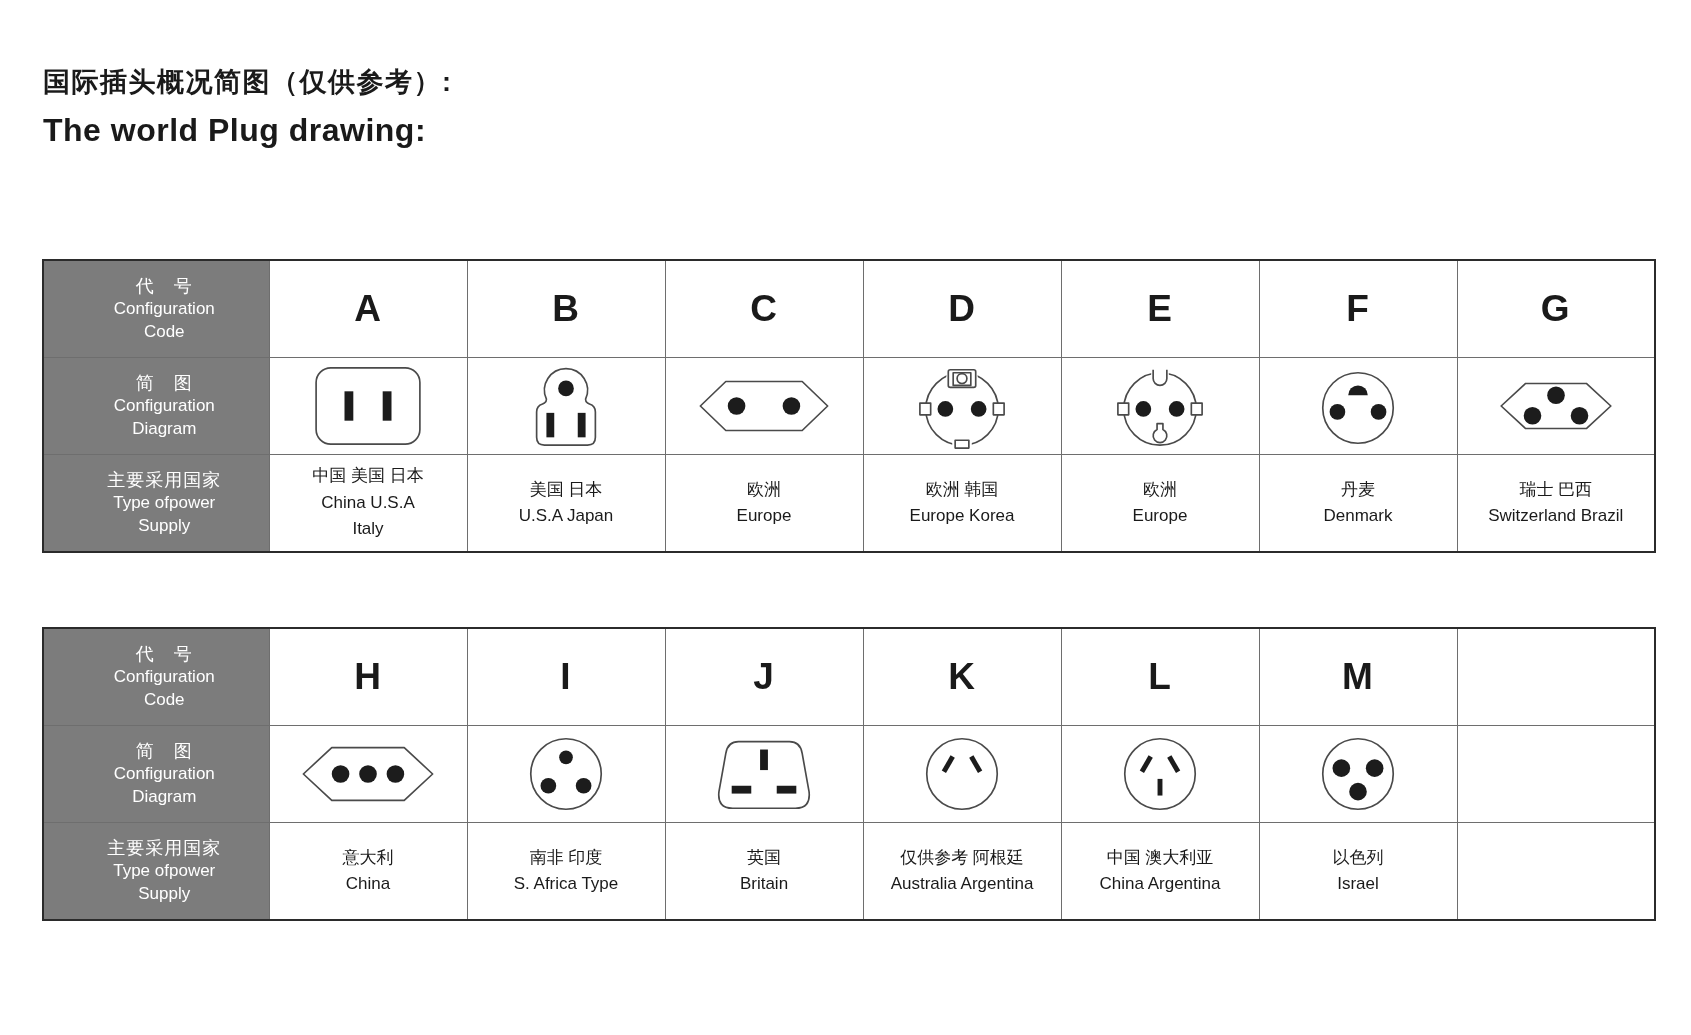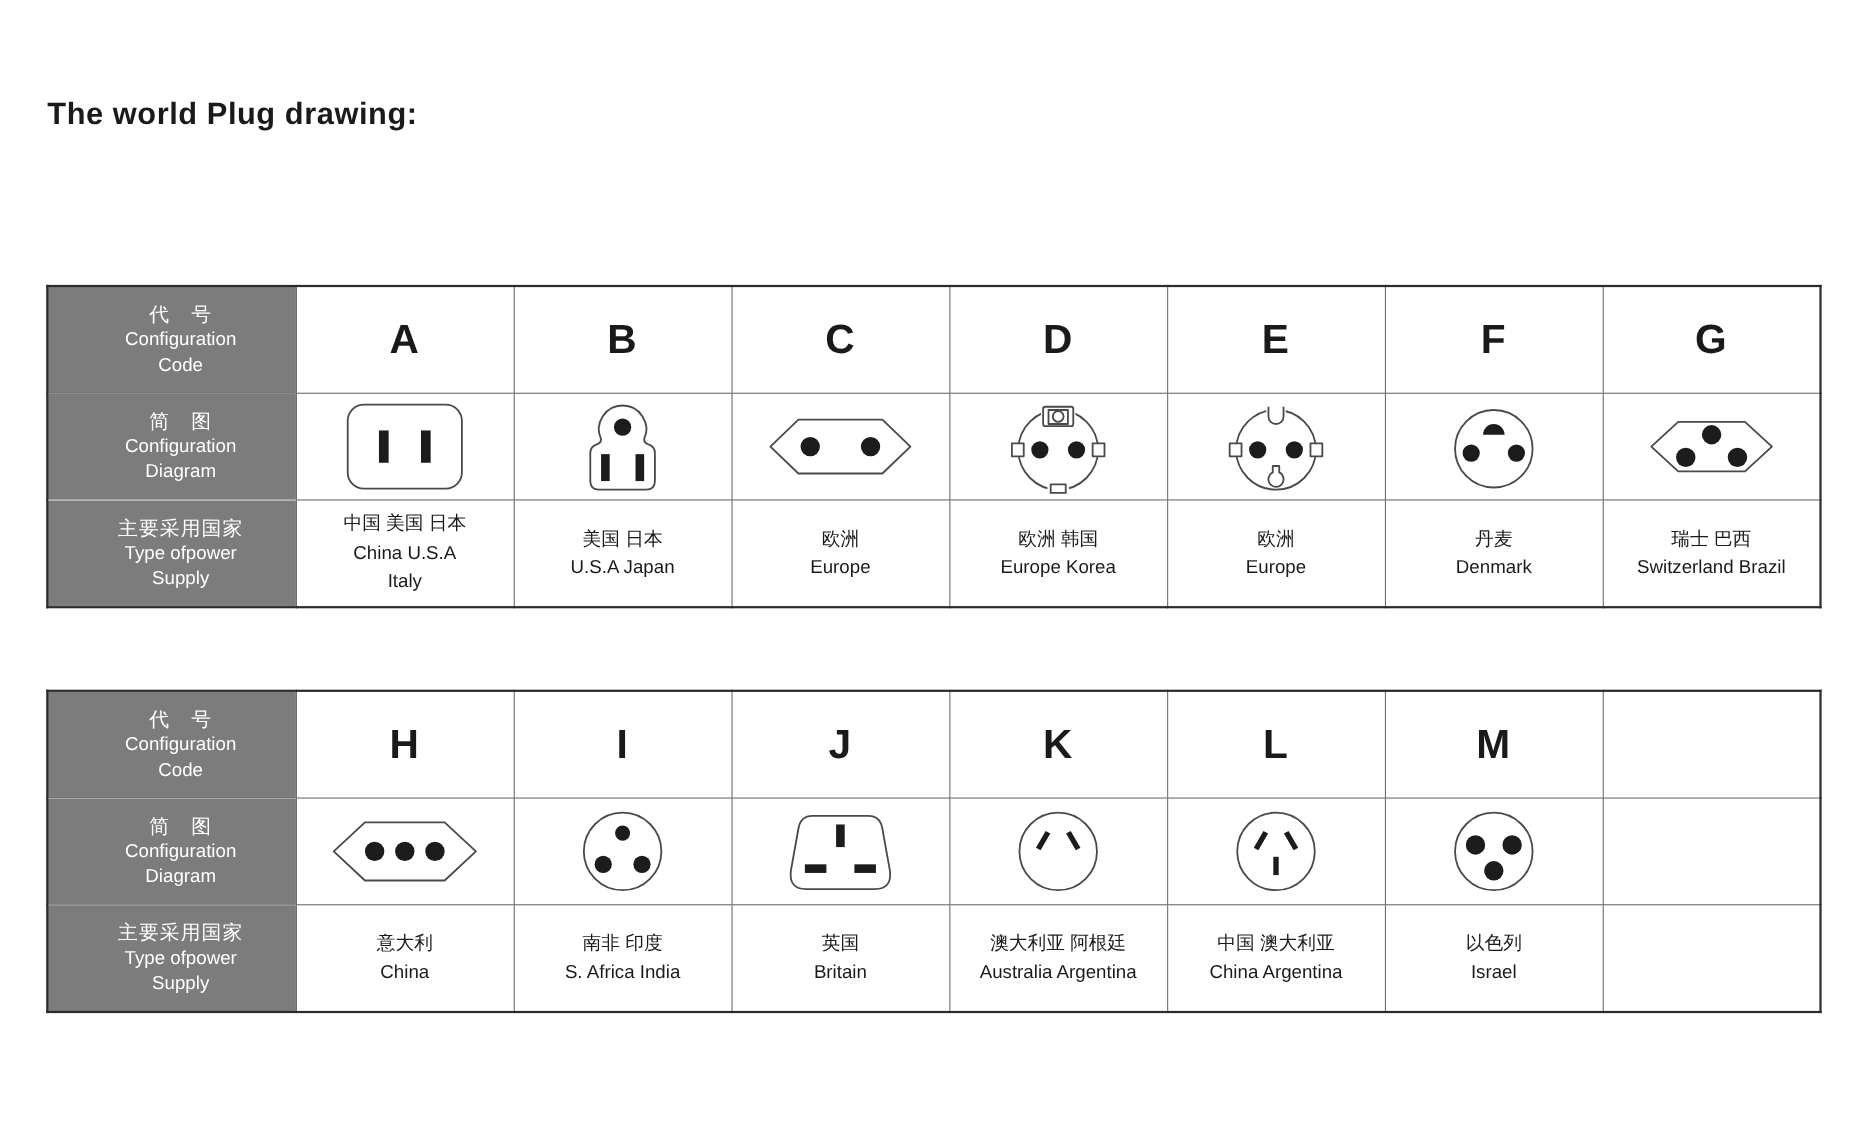--- a/index.html
+++ b/index.html
@@ -2,21 +2,21 @@
 <html><head>
 <meta charset="utf-8">
 <style>
   html,body{margin:0;padding:0;}
   body{
     width:1691px;height:1035px;background:#ffffff;position:relative;overflow:hidden;
     font-family:"Liberation Sans","DejaVu Sans",sans-serif;color:#1a1a1a;
   }
   .title-block{position:absolute;left:43px;top:64px;}
   .title-zh{font-size:27px;font-weight:bold;letter-spacing:1.5px;}
-  .title-en{font-size:28px;font-weight:bold;margin-top:24px;letter-spacing:.5px;}
+  .title-en{font-size:32px;font-weight:bold;margin-top:12px;letter-spacing:.5px;}
 
   table.plug{
     position:absolute;left:42px;width:1612px;
     border-collapse:collapse;table-layout:fixed;
     border:2px solid #2b2b2b;
   }
   #table-1{top:259px;}
   #table-2{top:627px;}
   col.c-hdr{width:226px;}
   col.c-data{width:198px;}
@@ -30,20 +30,21 @@
   td.diag svg{display:block;margin:0 auto;}
 
   .po{fill:#ffffff;stroke:#4a4a4a;stroke-width:1.7;stroke-linejoin:round;}
   .pf{fill:#1c1c1c;stroke:none;}
   .pe{fill:#ffffff;stroke:none;}
 </style>
 </head>
 <body>
 
 <div class="title-block">
+  <div class="title-zh">国际插头概况简图（仅供参考）:</div>
   <div class="title-en">The world Plug drawing:</div>
 </div>
 
 <table class="plug" id="table-1">
   <colgroup>
       <col class="c-hdr">
       <col class="c-data">
       <col class="c-data">
       <col class="c-data">
       <col class="c-data">
@@ -263,28 +264,28 @@
       <span class="zh">主要采用国家</span>
       <span>Type ofpower</span>
       <span>Supply</span>
     </td>
     <td class="ctry">
           <div class="zh">意大利</div>
           <div class="en">China</div>
         </td>
     <td class="ctry">
           <div class="zh">南非 印度</div>
-          <div class="en">S. Africa India</div>
+          <div class="en">S. Africa Type</div>
         </td>
     <td class="ctry">
           <div class="zh">英国</div>
           <div class="en">Britain</div>
         </td>
     <td class="ctry">
-          <div class="zh">澳大利亚 阿根廷</div>
+          <div class="zh">仅供参考 阿根廷</div>
           <div class="en">Australia Argentina</div>
         </td>
     <td class="ctry">
           <div class="zh">中国 澳大利亚</div>
           <div class="en">China Argentina</div>
         </td>
     <td class="ctry">
           <div class="zh">以色列</div>
           <div class="en">Israel</div>
         </td>

